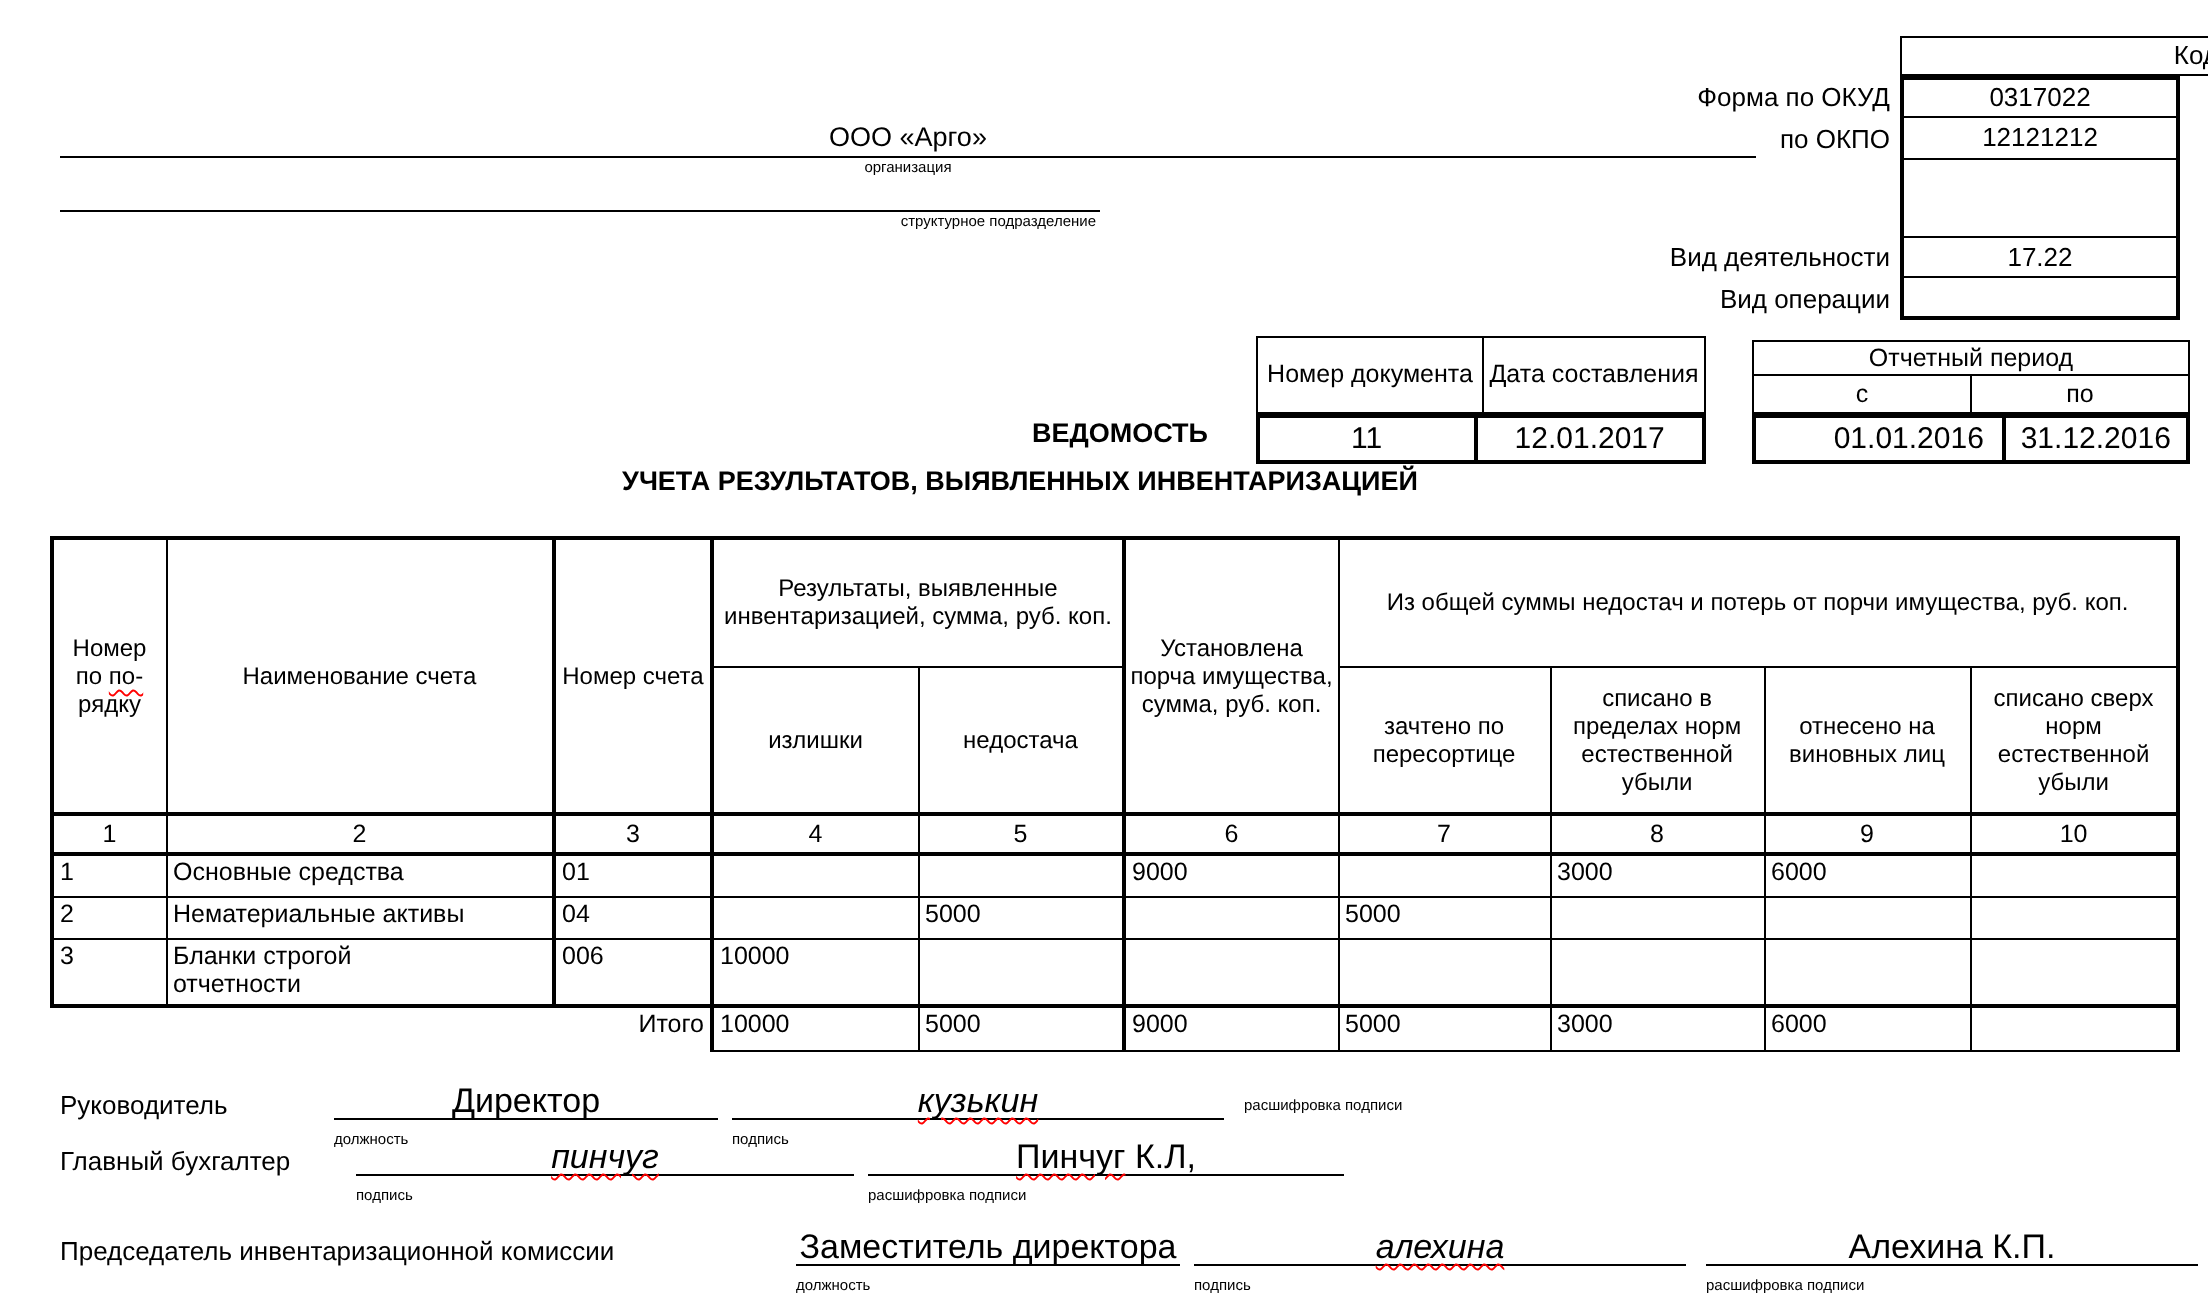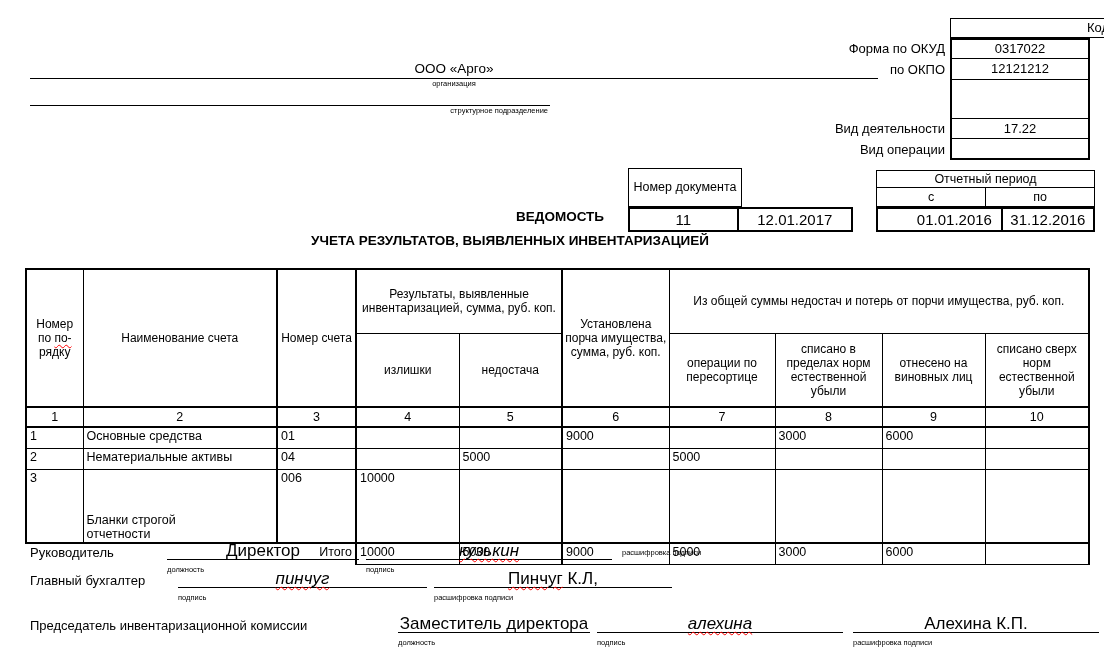--- a/index.html
+++ b/index.html
@@ -39,21 +39,21 @@
   table.main td{box-sizing:border-box;border:1px solid #000;font-size:12.5px;vertical-align:top;
                 padding:1px 3px;overflow:hidden;}
   table.main td.th{text-align:center;vertical-align:middle;font-size:12px;line-height:14px;padding:1px 2px;}
   table.main td.numcell{text-align:center;vertical-align:middle;border-top:2px solid #000;
                         border-bottom:2px solid #000;padding:0 2px;}
   td.bt2{border-top:2px solid #000 !important;}
   td.bb2{border-bottom:2px solid #000 !important;}
   td.bl2{border-left:2px solid #000 !important;}
   td.br2{border-right:2px solid #000 !important;}
   td.noborder{border:none !important;text-align:right;padding-right:5px;}
-  .w110{display:inline-block;max-width:112px;text-align:left;margin-top:42px;}
+  .w110{display:inline-block;max-width:112px;text-align:left;}
 
   
   .sig-group{position:absolute;}
   .sig-value{font-size:17px;line-height:15px;height:16px;text-align:center;border-bottom:1px solid #000;
              white-space:nowrap;}
   .sig-caption{font-size:7.5px;line-height:9px;text-align:left;margin-top:5px;}
 </style>
 </head>
 <body>
 
@@ -80,20 +80,21 @@
   <div class="abs" style="left:30px;top:88px;width:520px;">
     <div class="blank-line"></div>
     <div class="tiny right" style="padding-right:2px;">структурное подразделение</div>
   </div>
 
   <div class="abs lbl bold right" style="left:400px;top:209px;width:204px;font-size:13.5px;">ВЕДОМОСТЬ</div>
 
   <div class="abs" style="left:628px;top:168px;width:225px;">
     <div class="hcellrow" style="height:39px;">
       <div class="hcell" style="width:114px;">Номер документа</div>
+      <div class="hcell" style="width:111px;border-left:none;">Дата составления</div>
     </div>
     <div class="vrow" style="height:25px;">
       <div class="vcell" style="width:112px;">11</div>
       <div class="vcell" style="width:120px;">12.01.2017</div>
     </div>
   </div>
 
   <div class="abs" style="left:876px;top:170px;width:219px;">
     <div class="hcell" style="height:18px;">Отчетный период</div>
     <div class="hcellrow" style="height:19px;">
@@ -130,21 +131,21 @@
       </td>
       <td class="th bt2" rowspan="2">Наименование счета</td>
       <td class="th bt2 bl2" rowspan="2">Номер счета</td>
       <td class="th bt2 bl2" colspan="2">Результаты, выявленные инвентаризацией, сумма, руб. коп.</td>
       <td class="th bt2 bl2" rowspan="2">Установлена порча имущества, сумма, руб. коп.</td>
       <td class="th bt2 br2" colspan="4">Из общей суммы недостач и потерь от порчи имущества, руб. коп.</td>
     </tr>
     <tr style="height:74px;">
       <td class="th bl2">излишки</td>
       <td class="th">недостача</td>
-      <td class="th">операции по пересортице</td>
+      <td class="th">зачтено по пересортице</td>
       <td class="th">списано в пределах норм естественной убыли</td>
       <td class="th">отнесено на виновных лиц</td>
       <td class="th br2">списано сверх норм естественной убыли</td>
     </tr>
     <tr style="height:20px;">
       <td class="numcell bl2">1</td>
       <td class="numcell">2</td>
       <td class="numcell bl2">3</td>
       <td class="numcell bl2">4</td>
       <td class="numcell">5</td>

